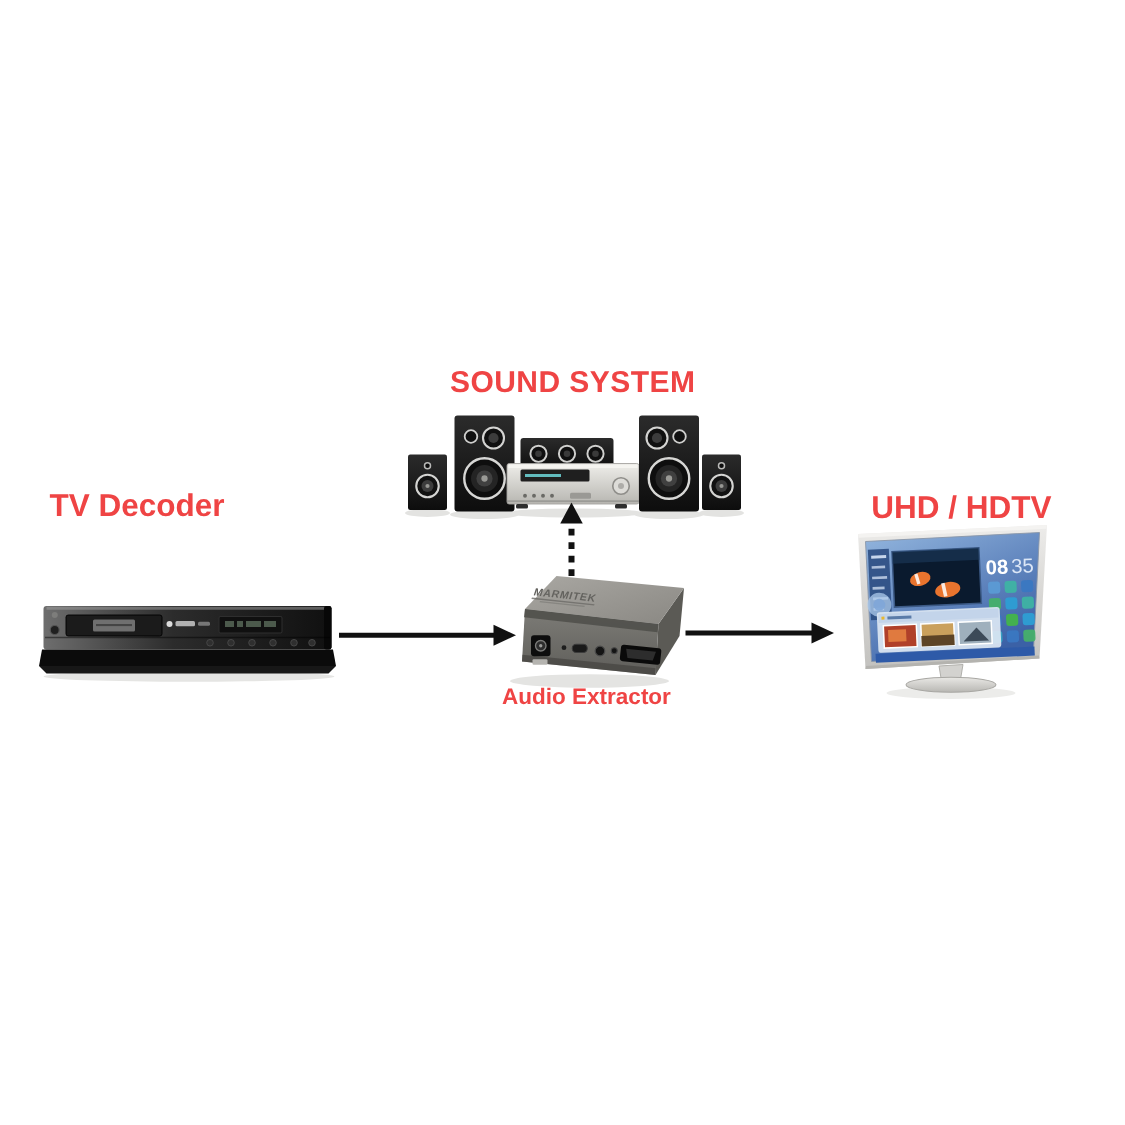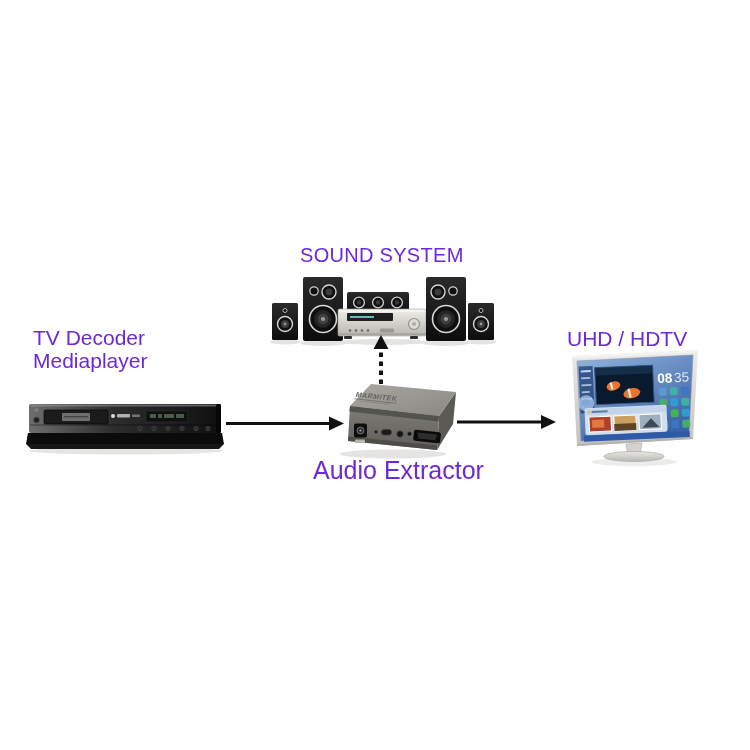--- a/index.html
+++ b/index.html
@@ -1,24 +1,24 @@
 <!DOCTYPE html>
 <html><head>
 <meta charset="utf-8">
 <style>
   html,body{margin:0;padding:0;background:#ffffff;}
   .canvas{position:relative;width:750px;height:750px;background:#ffffff;overflow:hidden;
           font-family:"Liberation Sans",sans-serif;}
   .gfx{position:absolute;left:0;top:0;}
-  .label{position:absolute;font-weight:400;color:#6d28d9;white-space:nowrap;
+  .label{position:absolute;font-weight:700;color:#ef4444;white-space:nowrap;
          font-family:"Liberation Sans",sans-serif;}
   .lbl-sound{left:300px;top:244px;width:162px;font-size:20px;letter-spacing:.3px;text-align:center;}
   .lbl-source{left:33px;top:327px;font-size:21px;line-height:22.5px;}
-  .lbl-extractor{left:313px;top:456px;width:156px;font-size:25px;text-align:left;}
-  .lbl-display{left:567px;top:327px;width:134px;font-size:21px;text-align:left;}
+  .lbl-extractor{left:313px;top:456px;width:156px;font-size:15px;text-align:center;}
+  .lbl-display{left:567px;top:327px;width:134px;font-size:21px;text-align:right;}
 </style>
 </head>
 <body>
 
 <div class="canvas">
 
   <svg class="gfx" width="750" height="750" viewBox="0 0 750 750">
     <defs>
       <linearGradient id="gMp" x1="0" y1="0" x2="1" y2="0">
         <stop offset="0" stop-color="#6e6e6e"></stop>
@@ -273,19 +273,18 @@
         <polygon points="626,444 642,443 640,455 628,456" fill="#d3d2cf" stroke="#aaa9a5" stroke-width="0.6"></polygon>
         <ellipse cx="634" cy="456.5" rx="30" ry="5" fill="url(#gBase)" stroke="#a8a7a3" stroke-width="0.7"></ellipse>
       </g>
     </g>
   </svg>
 
   <div class="label lbl-sound">SOUND SYSTEM</div>
 
   <div class="label lbl-source">
     <div>TV Decoder</div>
-    <div>Mediaplayer</div>
   </div>
 
   <div class="label lbl-extractor">Audio Extractor</div>
 
   <div class="label lbl-display">UHD / HDTV</div>
 </div>
 
 </body></html>

